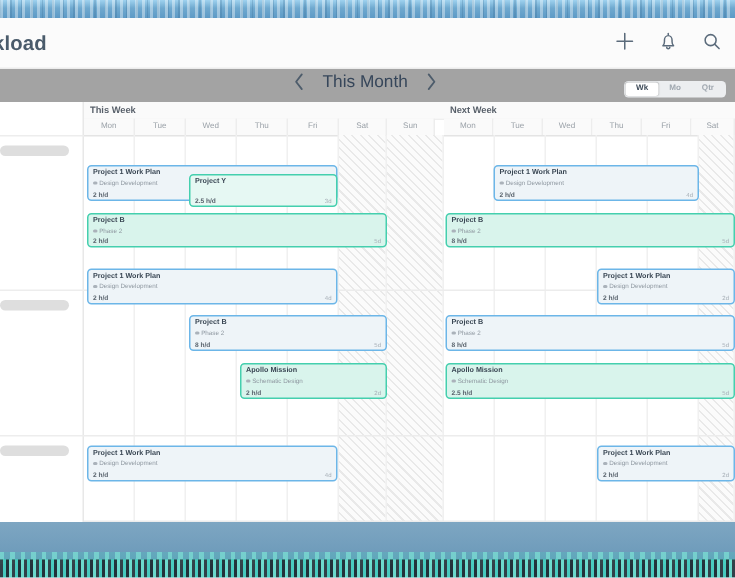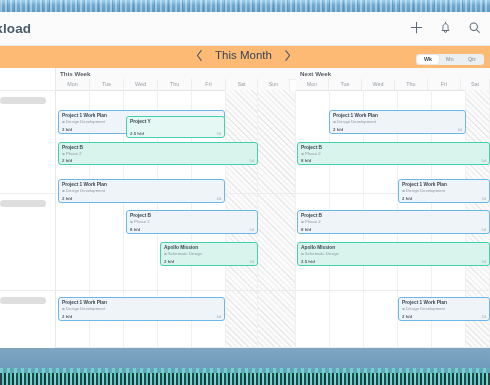--- a/index.html
+++ b/index.html
@@ -35,21 +35,21 @@
     font-size:13.5px; font-weight:700; color:#4a5b6b; letter-spacing:.1px;
     white-space:nowrap;
   }
   .header-actions { position:absolute; right:8px; top:8px; display:flex; gap:14px; align-items:center; }
   .hicon { width:15px; height:15px; color:#5b6b7b; display:block; }
   .hicon svg { display:block; }
 
   
   .monthnav {
     position:absolute; left:0; top:46px; width:490px; height:22px;
-    background:#fdba74;
+    background:#a3a3a3;
   }
   .monthnav-inner {
     position:absolute; left:195px; top:2px;
     display:flex; align-items:center; gap:11px;
   }
   .mn-arrow { color:#4d5c6b; width:9px; height:13px; }
   .mn-label { font-size:11.5px; color:#36465a; font-weight:400; white-space:nowrap; }
 
   .segmented {
     position:absolute; right:6px; top:8px;

